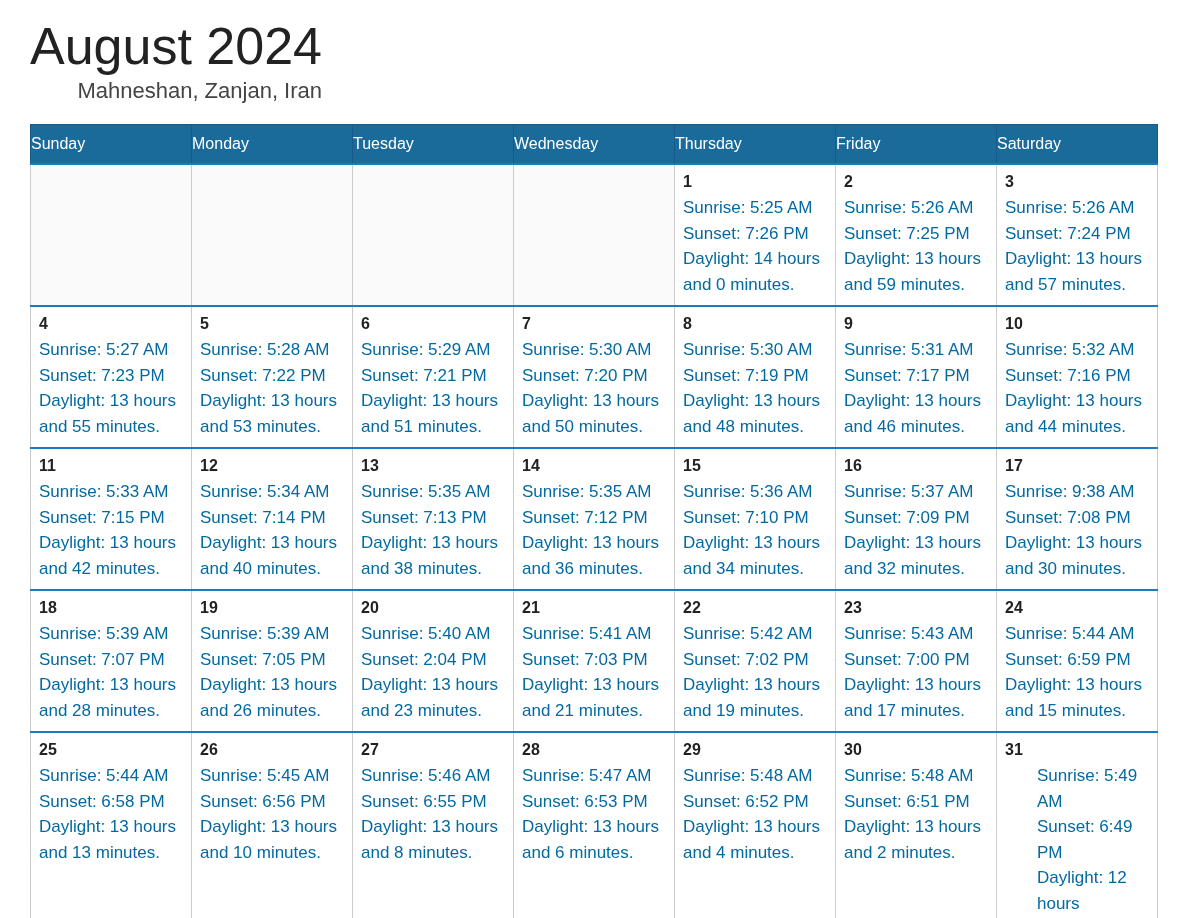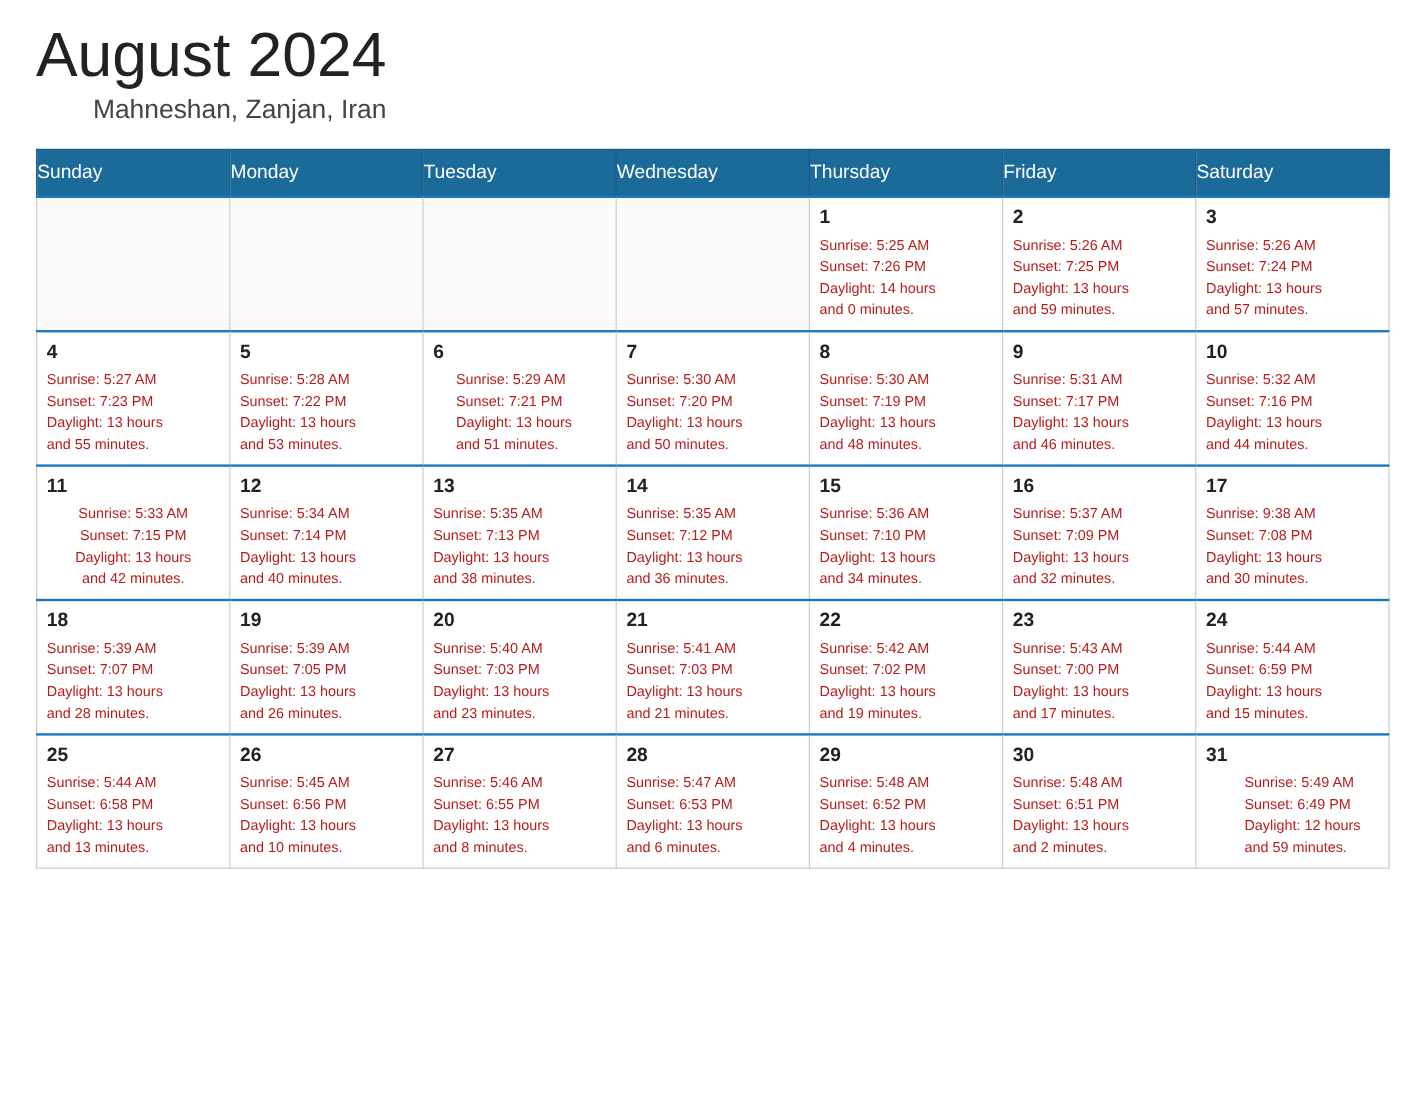--- a/index.html
+++ b/index.html
@@ -67,22 +67,22 @@
     .calendar tr td {
       border-top: 2px solid #1a7abf;
     }
     .day-number {
       font-size: 16px;
       font-weight: bold;
       color: #222;
       margin-bottom: 4px;
     }
     .day-info {
-      font-size: 12px;
-      color: #b91c1c;
+      font-size: 17px;
+      color: #0369a1;
       line-height: 1.5;
     }
     .empty-cell {
       background: #fafafa;
     }
     .logo-wrapper {
       display: flex;
       align-items: center;
     }
     .logo-general {
@@ -162,21 +162,21 @@
         </td>
         <td>
           <div class="day-number">5</div>
           <div class="day-info" style="white-space: pre-line;">Sunrise: 5:28 AM
 Sunset: 7:22 PM
 Daylight: 13 hours
 and 53 minutes.</div>
         </td>
         <td>
           <div class="day-number">6</div>
-          <div class="day-info" style="white-space: pre-line; margin-left: 19px;">Sunrise: 5:29 AM
+          <div class="day-info" style="white-space: pre-line;">Sunrise: 5:29 AM
 Sunset: 7:21 PM
 Daylight: 13 hours
 and 51 minutes.</div>
         </td>
         <td>
           <div class="day-number">7</div>
           <div class="day-info" style="white-space: pre-line;">Sunrise: 5:30 AM
 Sunset: 7:20 PM
 Daylight: 13 hours
 and 50 minutes.</div>
@@ -199,21 +199,21 @@
           <div class="day-number">10</div>
           <div class="day-info" style="white-space: pre-line;">Sunrise: 5:32 AM
 Sunset: 7:16 PM
 Daylight: 13 hours
 and 44 minutes.</div>
         </td>
       </tr>
       <tr>
         <td>
           <div class="day-number">11</div>
-          <div class="day-info" style="white-space: pre-line; text-align: center;">Sunrise: 5:33 AM
+          <div class="day-info" style="white-space: pre-line;">Sunrise: 5:33 AM
 Sunset: 7:15 PM
 Daylight: 13 hours
 and 42 minutes.</div>
         </td>
         <td>
           <div class="day-number">12</div>
           <div class="day-info" style="white-space: pre-line;">Sunrise: 5:34 AM
 Sunset: 7:14 PM
 Daylight: 13 hours
 and 40 minutes.</div>
@@ -265,21 +265,21 @@
         <td>
           <div class="day-number">19</div>
           <div class="day-info" style="white-space: pre-line;">Sunrise: 5:39 AM
 Sunset: 7:05 PM
 Daylight: 13 hours
 and 26 minutes.</div>
         </td>
         <td>
           <div class="day-number">20</div>
           <div class="day-info" style="white-space: pre-line;">Sunrise: 5:40 AM
-Sunset: 7:03 PM
+Sunset: 2:04 PM
 Daylight: 13 hours
 and 23 minutes.</div>
         </td>
         <td>
           <div class="day-number">21</div>
           <div class="day-info" style="white-space: pre-line;">Sunrise: 5:41 AM
 Sunset: 7:03 PM
 Daylight: 13 hours
 and 21 minutes.</div>
         </td>

